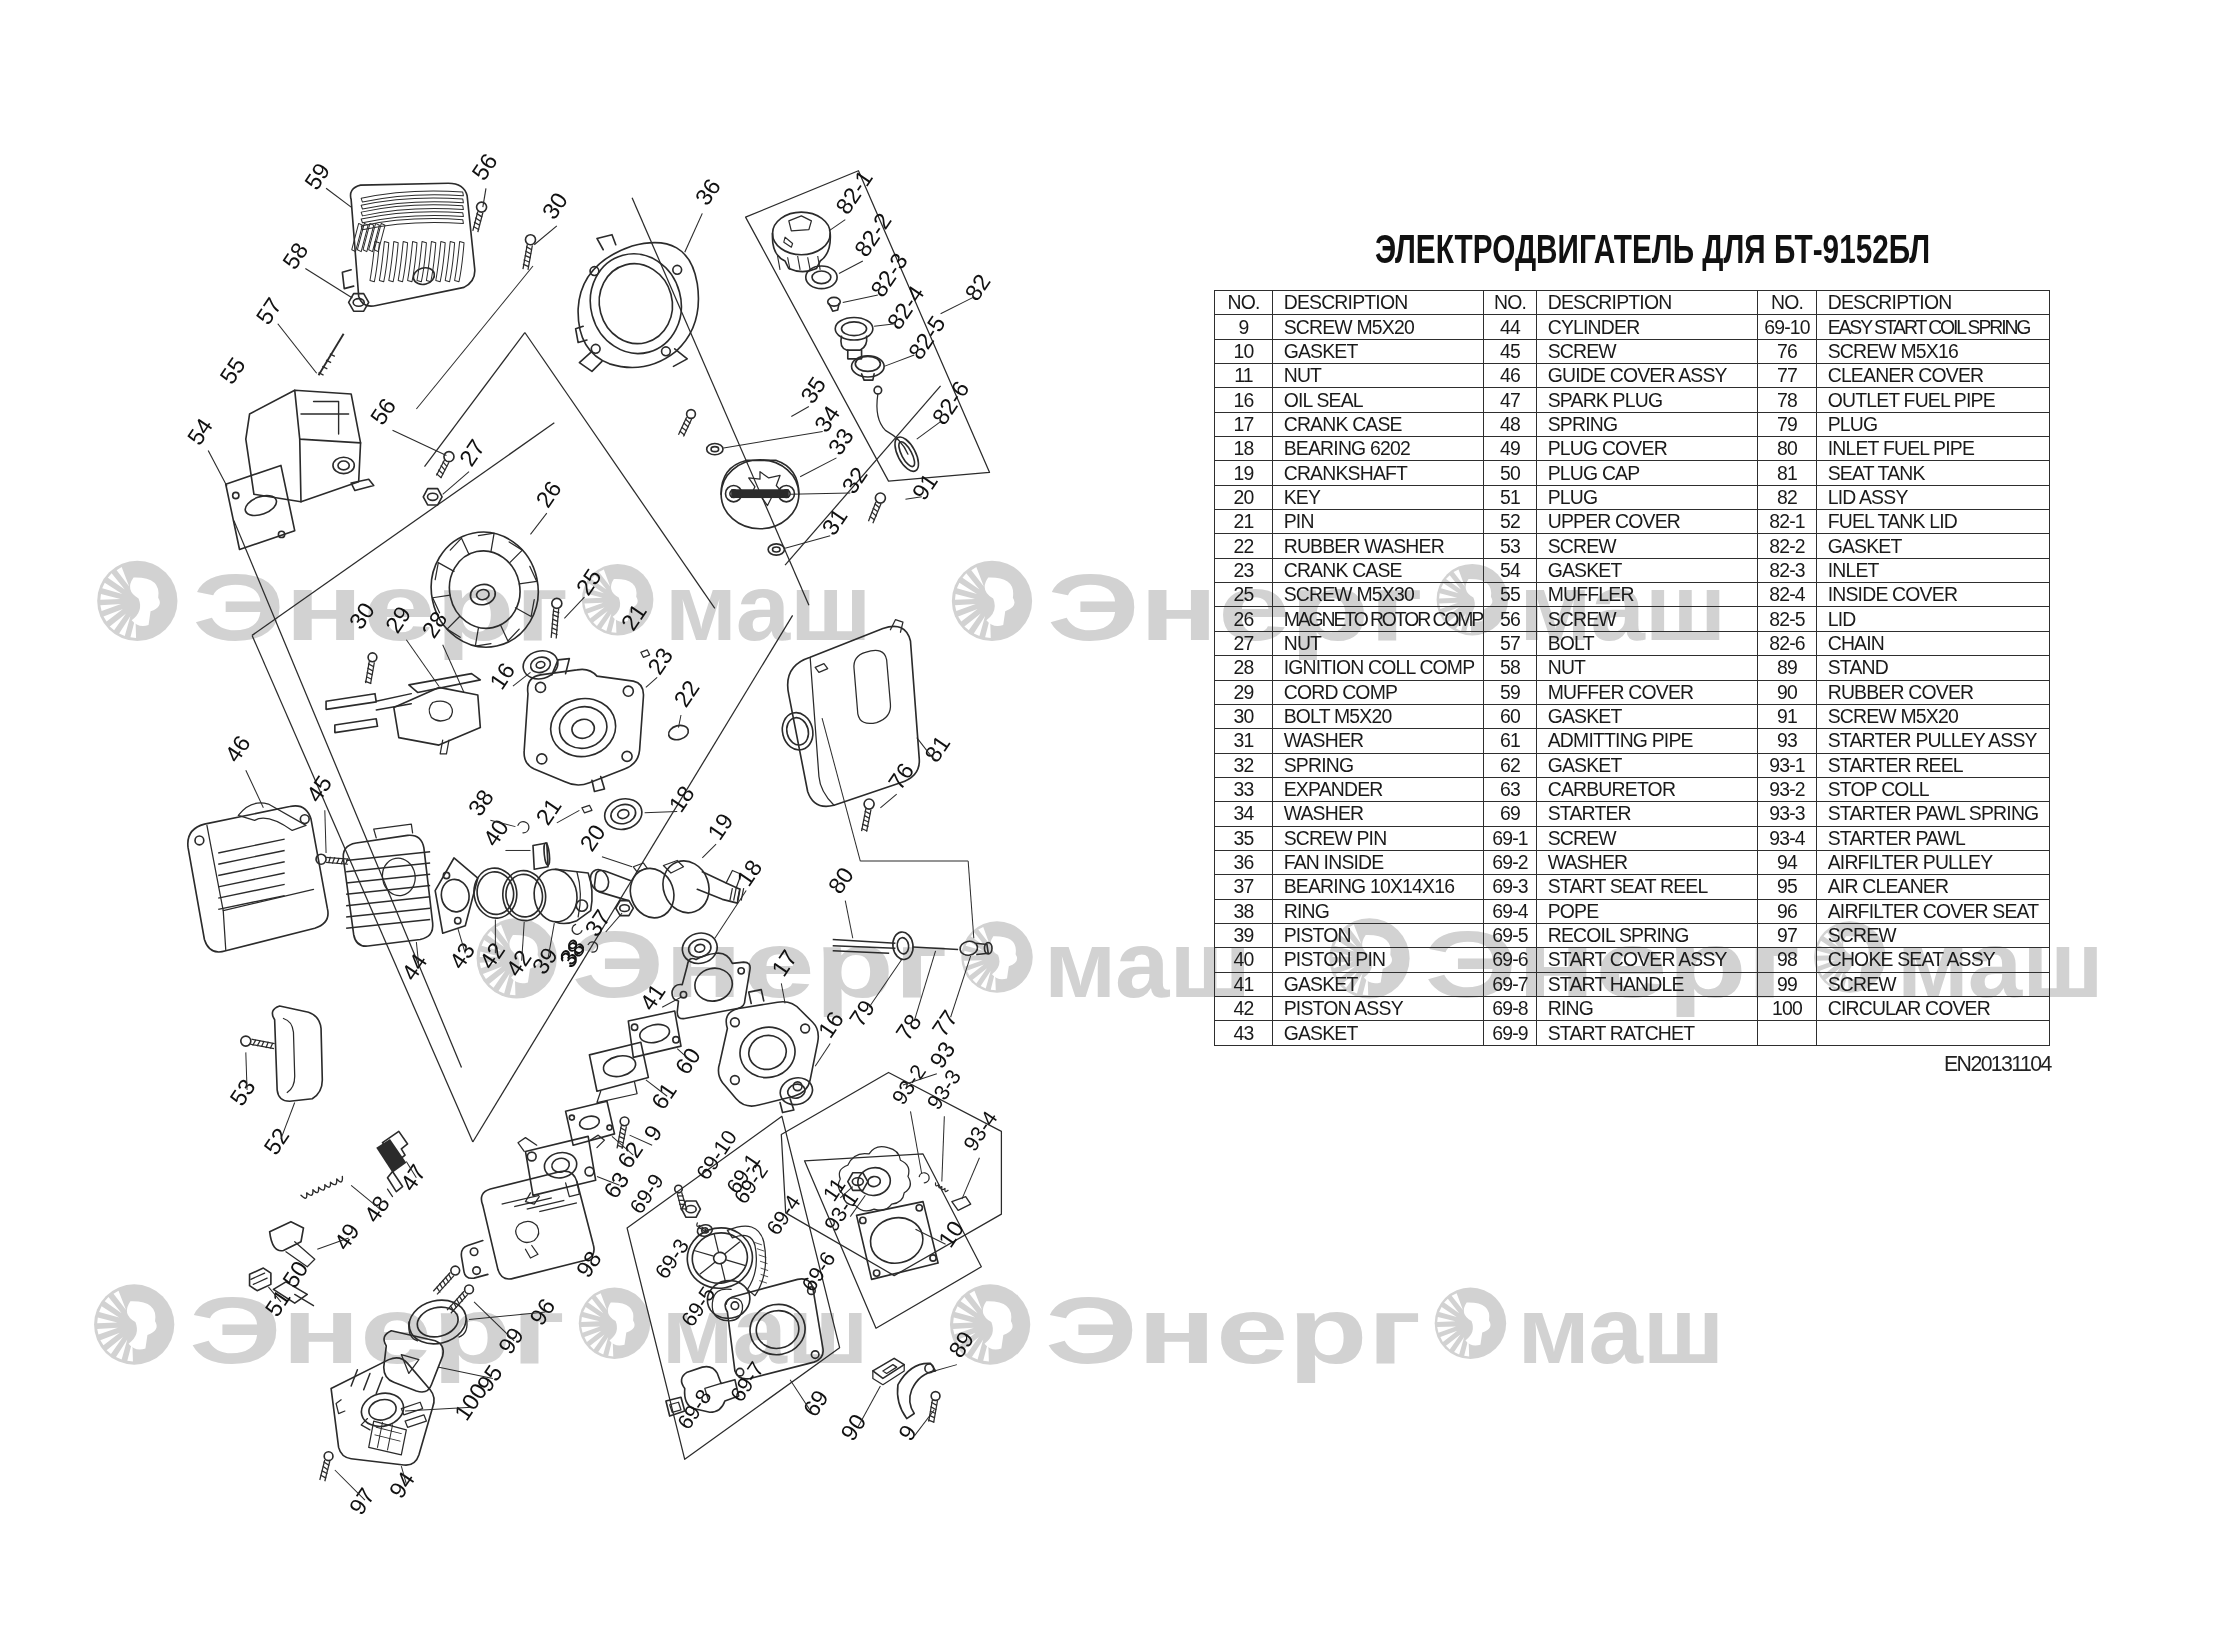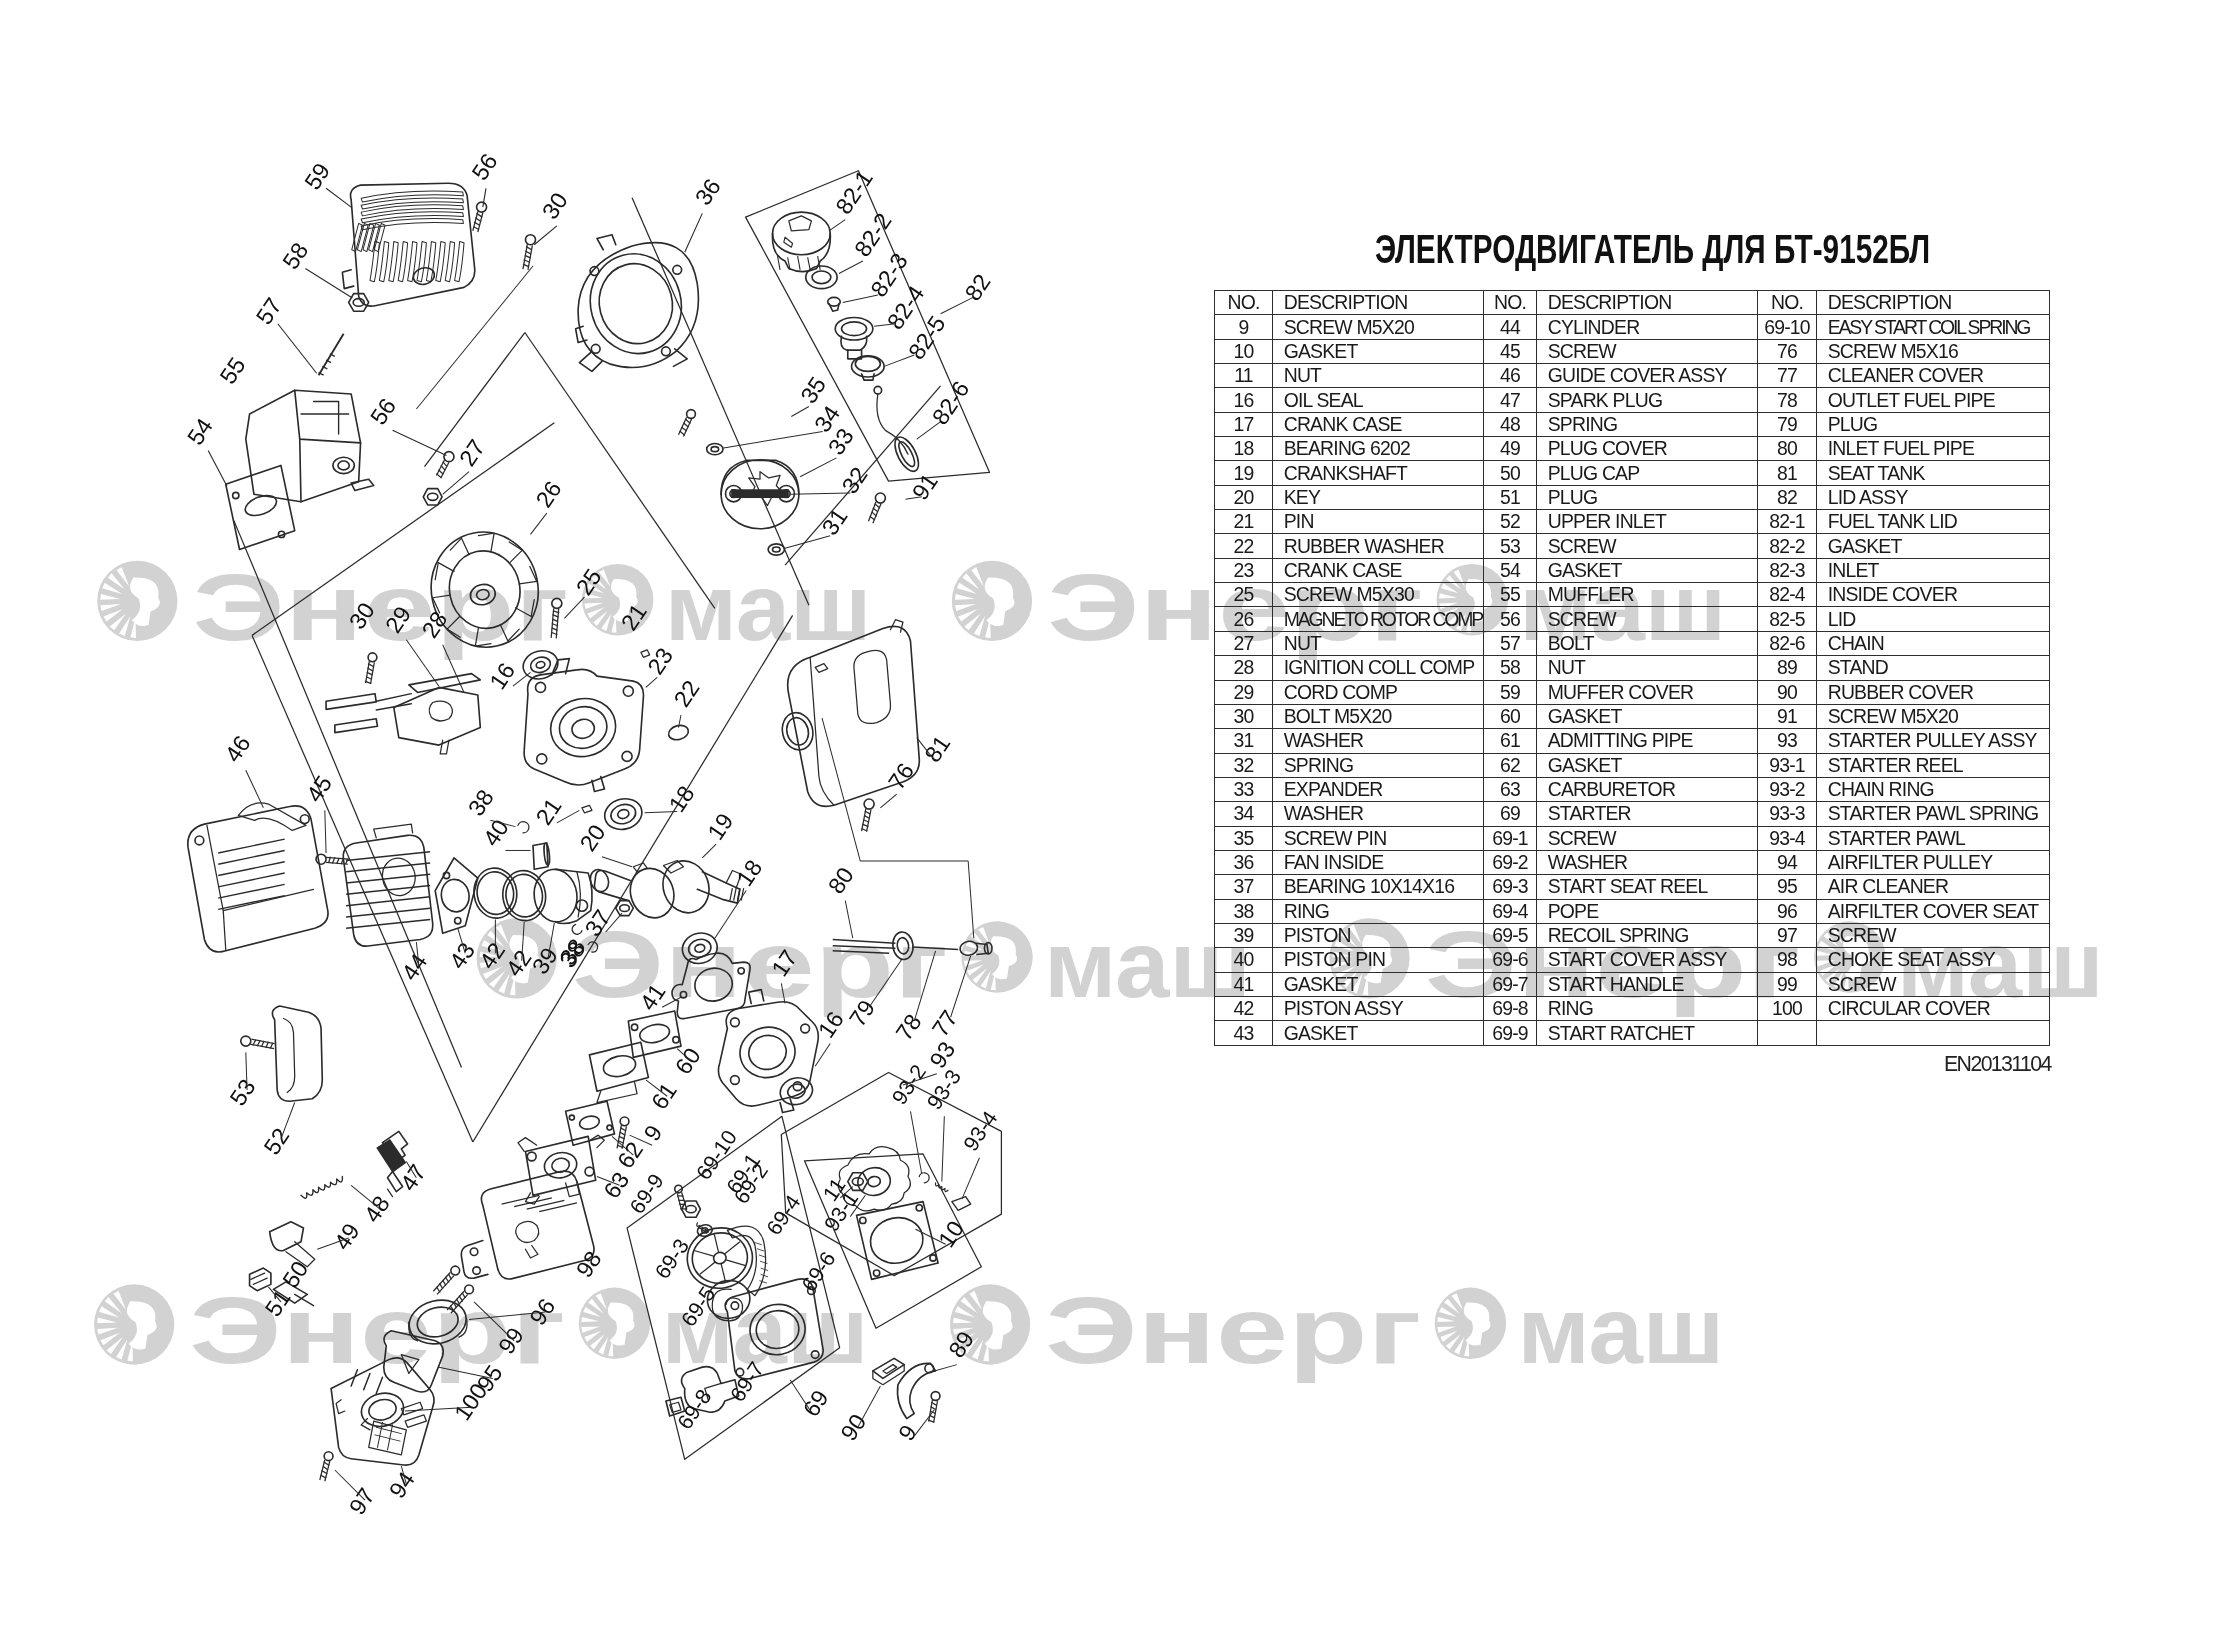--- a/index.html
+++ b/index.html
@@ -1181,21 +1181,21 @@
         <td class="d">KEY</td>
         <td class="n">51</td>
         <td class="d">PLUG</td>
         <td class="n">82</td>
         <td class="d">LID ASSY</td>
       </tr>
       <tr>
         <td class="n">21</td>
         <td class="d">PIN</td>
         <td class="n">52</td>
-        <td class="d">UPPER INLET</td>
+        <td class="d">UPPER COVER</td>
         <td class="n">82-1</td>
         <td class="d">FUEL TANK LID</td>
       </tr>
       <tr>
         <td class="n">22</td>
         <td class="d">RUBBER WASHER</td>
         <td class="n">53</td>
         <td class="d">SCREW</td>
         <td class="n">82-2</td>
         <td class="d">GASKET</td>
@@ -1271,21 +1271,21 @@
         <td class="d">GASKET</td>
         <td class="n">93-1</td>
         <td class="d">STARTER REEL</td>
       </tr>
       <tr>
         <td class="n">33</td>
         <td class="d">EXPANDER</td>
         <td class="n">63</td>
         <td class="d">CARBURETOR</td>
         <td class="n">93-2</td>
-        <td class="d">CHAIN RING</td>
+        <td class="d">STOP COLL</td>
       </tr>
       <tr>
         <td class="n">34</td>
         <td class="d">WASHER</td>
         <td class="n">69</td>
         <td class="d">STARTER</td>
         <td class="n">93-3</td>
         <td class="d">STARTER PAWL SPRING</td>
       </tr>
       <tr>

